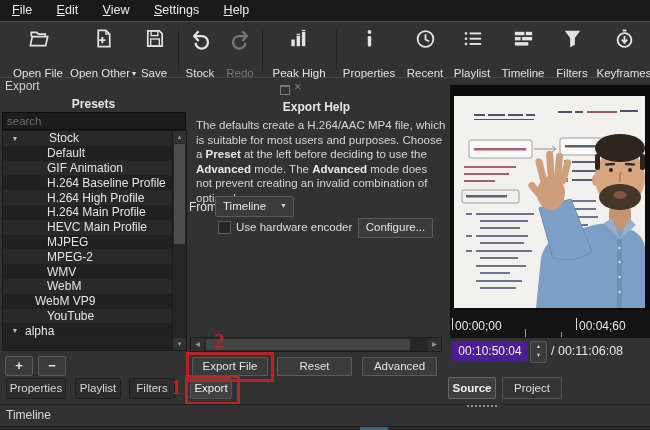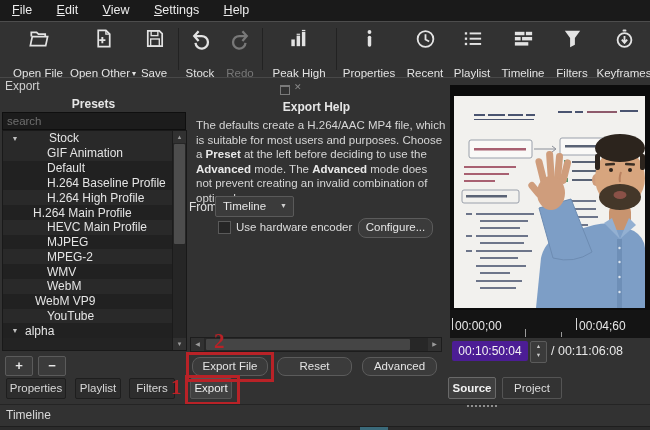--- a/index.html
+++ b/index.html
@@ -48,21 +48,21 @@
   #help-text{position:absolute;left:10px;top:23px;width:250px;font-size:11.5px;line-height:14.5px;color:#d6d6d6;margin:0;}
   #help-text .bold{font-weight:bold;color:#e9e9e9;}
   #from-label{position:absolute;left:3px;top:105px;font-size:12px;}
   #from-combo{position:absolute;left:29px;top:101px;width:70px;height:19px;background:#3b3b3b;border:1px solid #5a5a5a;border-radius:2px;font-size:11.5px;line-height:18px;padding-left:7px;color:#e6e6e6;}
   #from-combo .ccaret{position:absolute;right:6px;top:0;font-size:7px;color:#cfcfcf;line-height:18px;}
   #hw-checkbox{position:absolute;left:32px;top:126px;width:11px;height:11px;background:#262626;border:1px solid #5a5a5a;}
   #hw-label{position:absolute;left:50px;top:126px;font-size:11.5px;color:#dedede;}
   #configure-btn{position:absolute;left:172px;top:123px;width:73px;height:18px;}
 
   
-  .pbtn{position:absolute;background:#3b3b3b;border:1px solid #5b5b5b;border-radius:8px;color:#e4e4e4;font-size:11.5px;height:17px;line-height:16px;text-align:center;}
+  .pbtn{position:absolute;background:#3b3b3b;border:1px solid #5b5b5b;border-radius:1px;color:#e4e4e4;font-size:11.5px;height:17px;line-height:16px;text-align:center;}
   #export-file-btn{left:192px;top:357px;width:74px;}
   #reset-btn{left:277px;top:357px;width:73px;}
   #advanced-btn{left:362px;top:357px;width:73px;}
   .sqbtn{position:absolute;top:356px;width:26px;height:18px;background:#3b3b3b;border:1px solid #5b5b5b;border-radius:2px;color:#e8e8e8;font-weight:bold;font-size:13px;text-align:center;line-height:17px;}
   #add-btn{left:5px;}
   #remove-btn{left:38px;}
   #hscroll{position:absolute;left:190px;top:337px;width:250px;height:13px;background:#272727;border:1px solid #1d1d1d;}
   #hscroll .sarr{position:absolute;top:0;width:13px;height:13px;font-size:6px;color:#9a9a9a;text-align:center;line-height:13px;background:#313131;}
   #hscroll .left{left:0;}
   #hscroll .right{right:0;}
@@ -228,37 +228,37 @@
 
   <div id="presets-title">Presets</div>
   <input id="search-input" type="text" placeholder="search" style="">
   <div id="preset-list">
     <div>
 
         <div class="preset-row odd" style="padding-left: 2px; gap: 24px;">
           <span class="arrow">▼</span>
           <span class="plabel">Stock</span>
         </div>
+        <div class="preset-row even" style="padding-left: 24px;">
+          <span class="arrow"></span>
+          <span class="plabel">Default</span>
+        </div>
         <div class="preset-row odd" style="padding-left: 24px;">
           <span class="arrow"></span>
           <span class="plabel">GIF Animation</span>
         </div>
         <div class="preset-row even" style="padding-left: 24px;">
           <span class="arrow"></span>
-          <span class="plabel">Default</span>
+          <span class="plabel">H.264 Baseline Profile</span>
+        </div>
+        <div class="preset-row odd" style="padding-left: 24px;">
+          <span class="arrow"></span>
+          <span class="plabel">H.264 High Profile</span>
         </div>
         <div class="preset-row even" style="padding-left: 24px;">
-          <span class="arrow"></span>
-          <span class="plabel">H.264 Baseline Profile</span>
-        </div>
-        <div class="preset-row odd" style="padding-left: 24px;">
-          <span class="arrow"></span>
-          <span class="plabel">H.264 High Profile</span>
-        </div>
-        <div class="preset-row even" style="padding-left: 10px; align-items: flex-end;">
           <span class="arrow"></span>
           <span class="plabel">H.264 Main Profile</span>
         </div>
         <div class="preset-row odd" style="padding-left: 24px;">
           <span class="arrow"></span>
           <span class="plabel">HEVC Main Profile</span>
         </div>
         <div class="preset-row even" style="padding-left: 24px;">
           <span class="arrow"></span>
           <span class="plabel">MJPEG</span>

